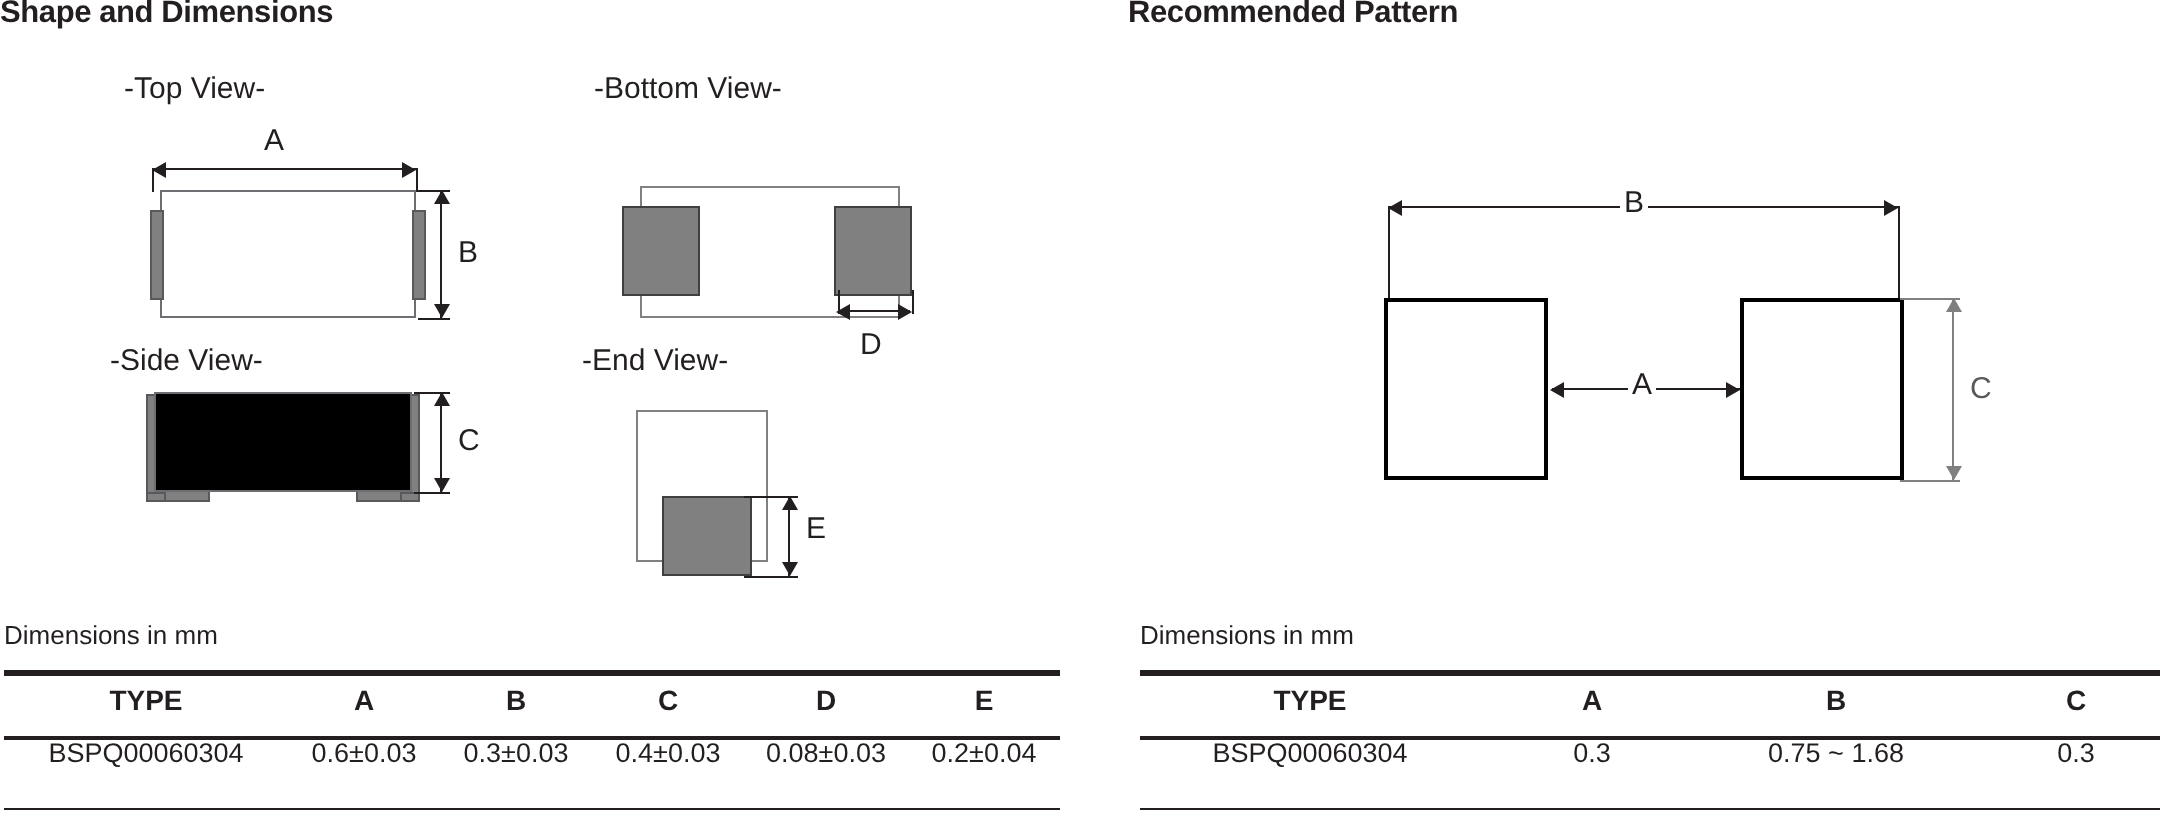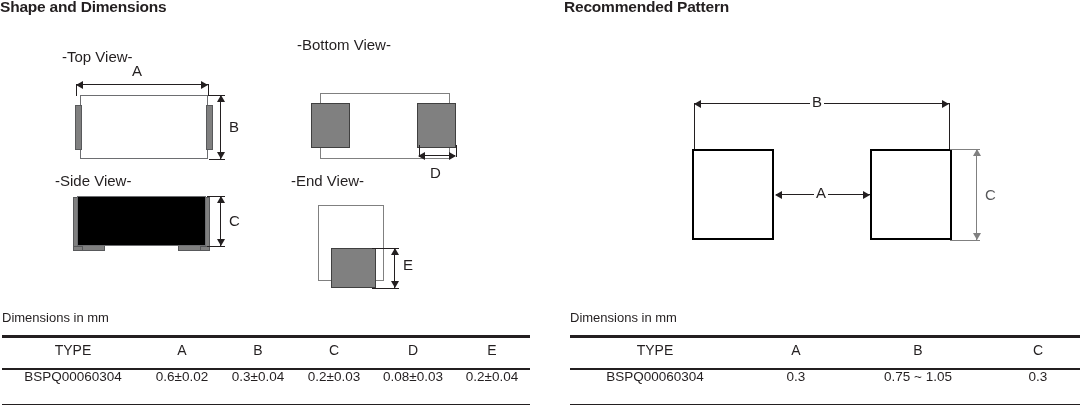--- a/index.html
+++ b/index.html
@@ -52,34 +52,34 @@
   .ar-u.l{border-bottom-color:#808080;}
   .ar-d.l{border-top-color:#808080;}
 
   
   .dims-note{position:absolute;font-size:13px;color:#231f20;white-space:nowrap;}
   .dtable{position:absolute;border-collapse:collapse;table-layout:fixed;}
   .dtable th,.dtable td{
     font-size:13.5px;text-align:center;padding:0;border:none;
     color:#231f20;white-space:nowrap;
   }
-  .dtable th{font-weight:normal;height:26px;font-size:14px;}
+  .dtable th{font-weight:bold;height:26px;font-size:14px;}
   .dtable td{height:26px;}
   .rule-thick{position:absolute;height:2.5px;background:#231f20;}
   .rule-med{position:absolute;height:1.6px;background:#231f20;}
   .rule-thin{position:absolute;height:1.2px;background:#231f20;}
 </style>
 </head>
 <body>
 
 <div class="panel" id="left-panel">
 
   <div class="section-title">Shape and Dimensions</div>
 
-  <div class="view-label" style="left:62px;top:48px;">-Top View-</div>
+  <div class="view-label" style="left:62px;top:36px;">-Top View-</div>
 
   <div class="fig">
 
     <div class="dim-letter" style="left:130px;top:62px;">A</div>
     <div class="hline" style="left:76px;top:84px;width:132px;"></div>
     <div class="ar ar-l" style="left:76px;top:80.5px;"></div>
     <div class="ar ar-r" style="left:201px;top:80.5px;"></div>
     <div class="vline" style="left:76px;top:84px;height:12px;"></div>
     <div class="vline" style="left:208px;top:84px;height:12px;"></div>
 
@@ -156,23 +156,23 @@
         <th style="width:76px;">A</th>
         <th style="width:76px;">B</th>
         <th style="width:76px;">C</th>
         <th style="width:82px;">D</th>
         <th style="width:76px;">E</th>
       </tr>
     </thead>
     <tbody>
       <tr>
         <td>BSPQ00060304</td>
-        <td>0.6±0.02</td>
-        <td>0.3±0.04</td>
-        <td>0.2±0.03</td>
+        <td>0.6±0.03</td>
+        <td>0.3±0.03</td>
+        <td>0.4±0.03</td>
         <td>0.08±0.03</td>
         <td>0.2±0.04</td>
       </tr>
     </tbody>
   </table>
 </div>
 
 <div class="panel" id="right-panel">
 
   <div class="section-title">Recommended Pattern</div>
@@ -214,18 +214,18 @@
         <th style="width:170px;">TYPE</th>
         <th style="width:112px;">A</th>
         <th style="width:132px;">B</th>
         <th style="width:108px;">C</th>
       </tr>
     </thead>
     <tbody>
       <tr>
         <td>BSPQ00060304</td>
         <td>0.3</td>
-        <td>0.75 ~ 1.05</td>
+        <td>0.75 ~ 1.68</td>
         <td>0.3</td>
       </tr>
     </tbody>
   </table>
 </div>
 
 </body></html>

